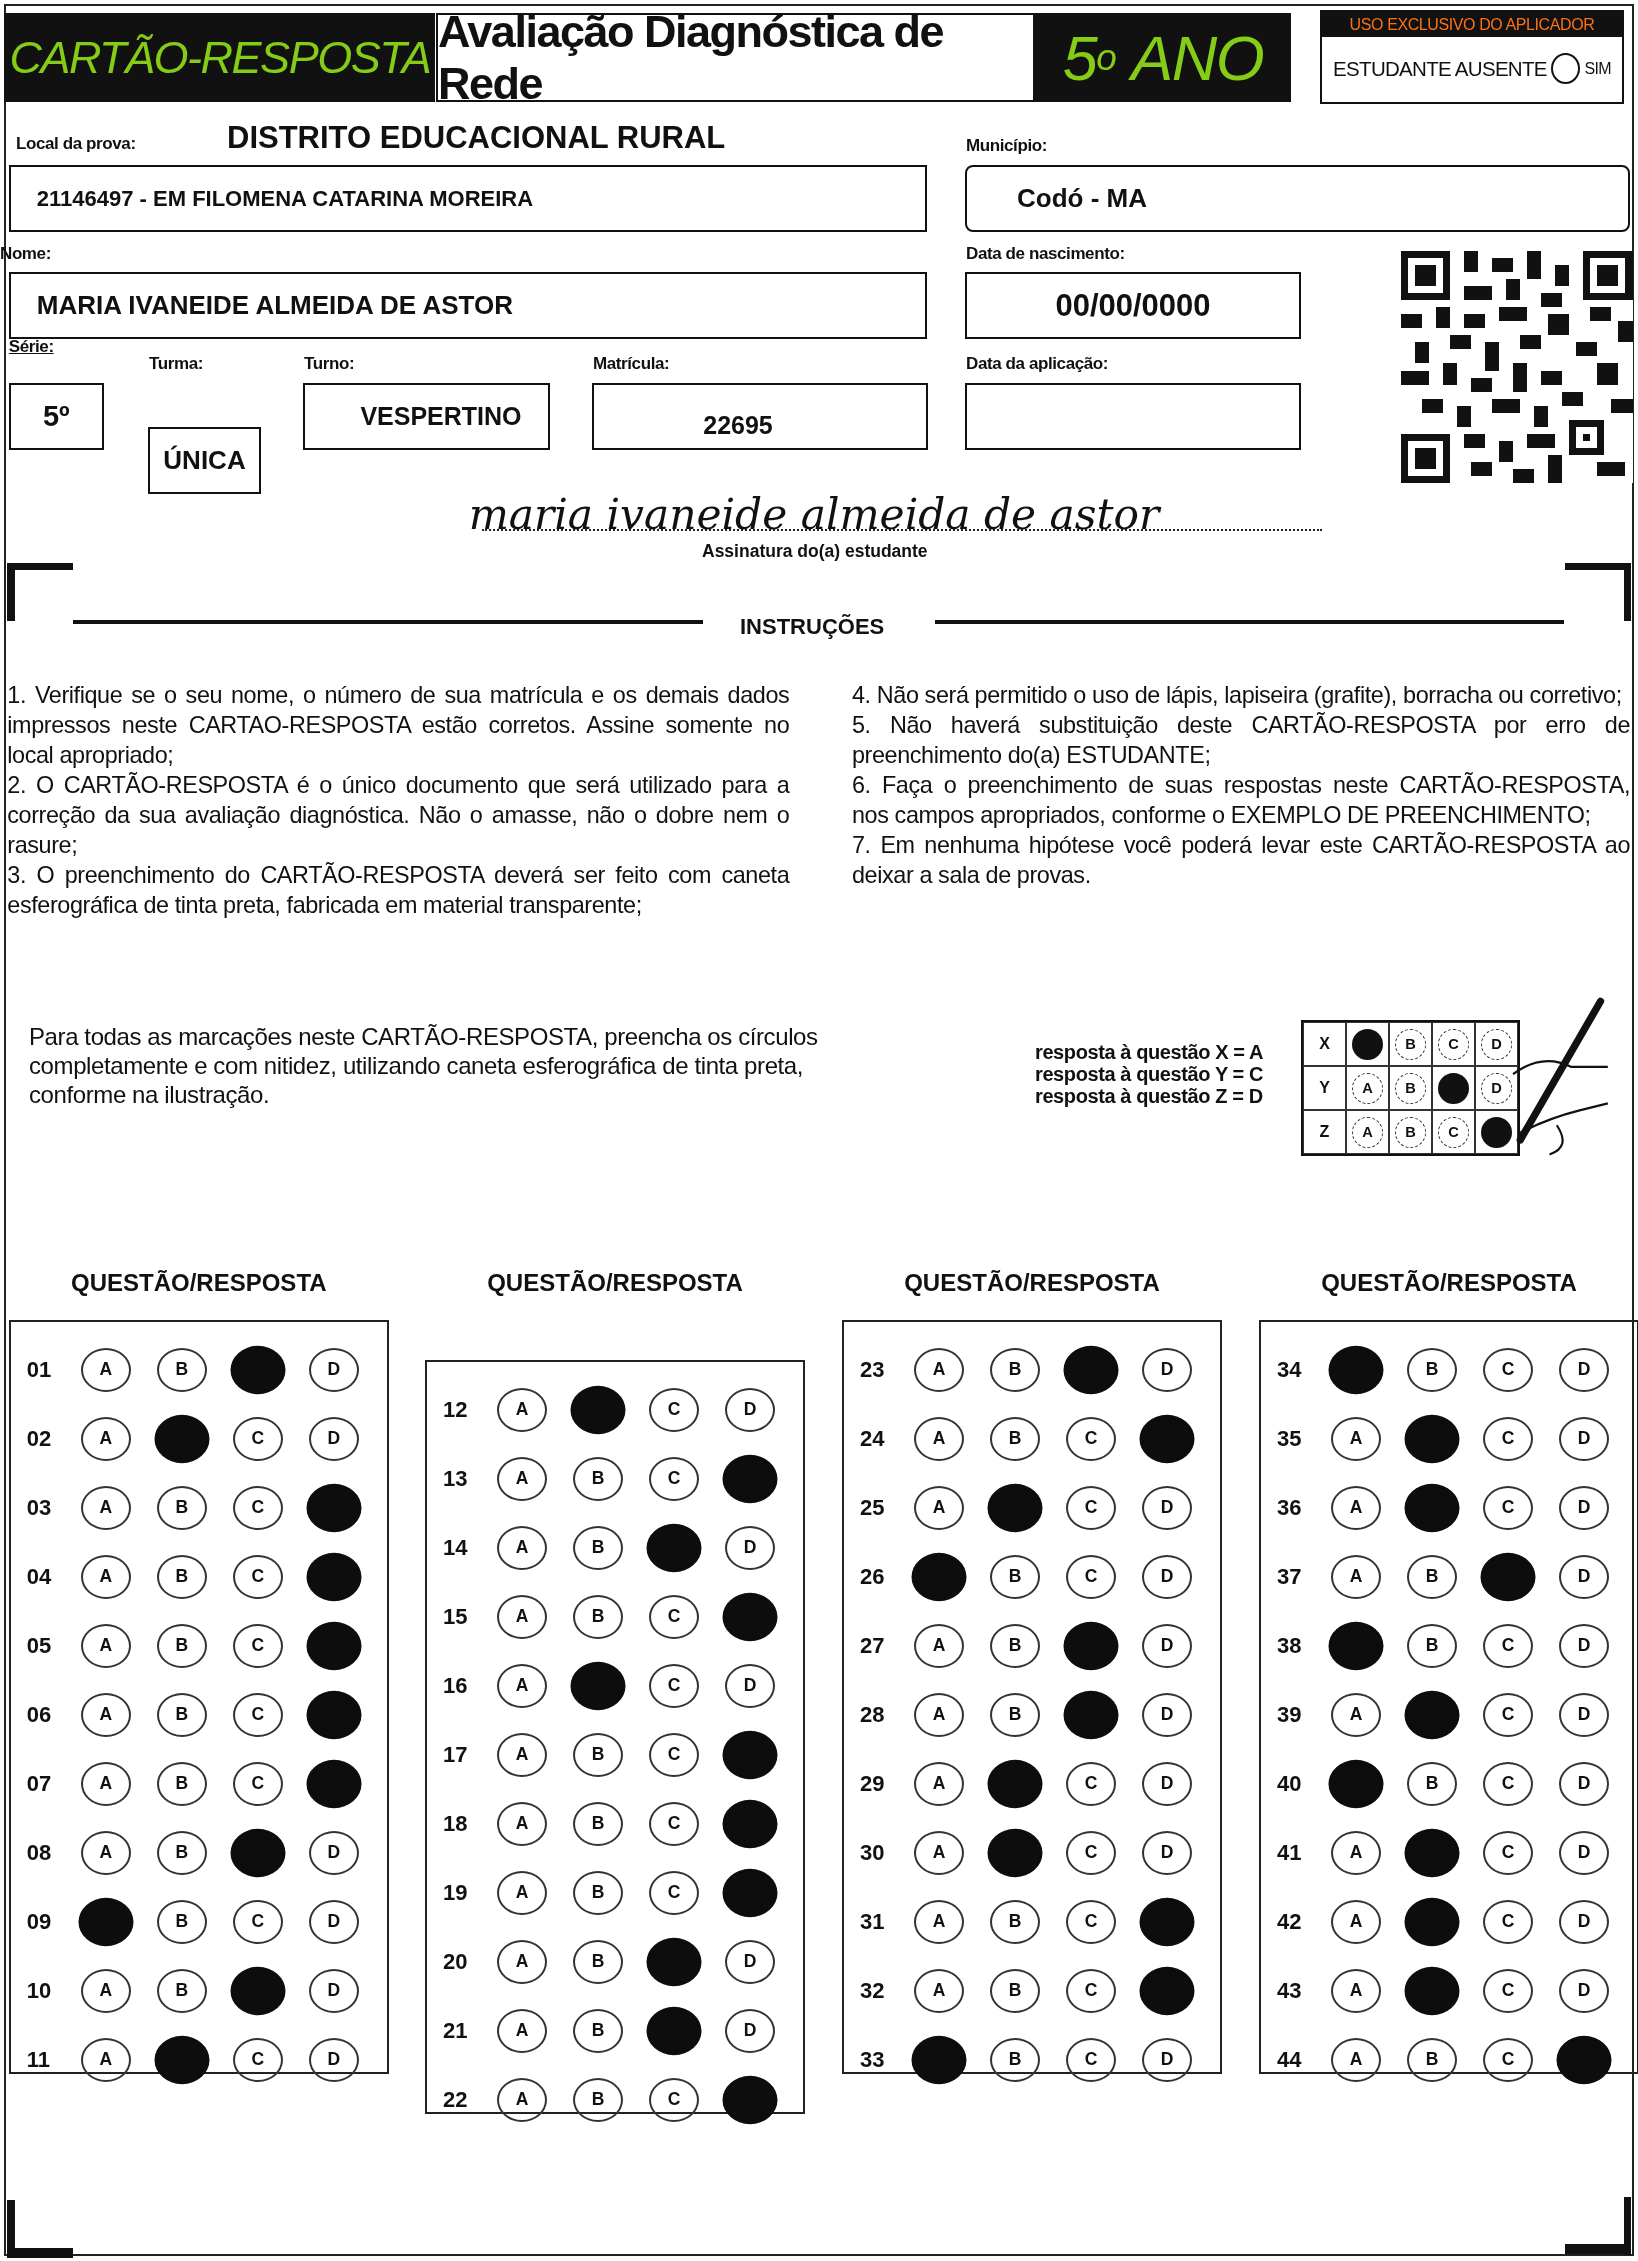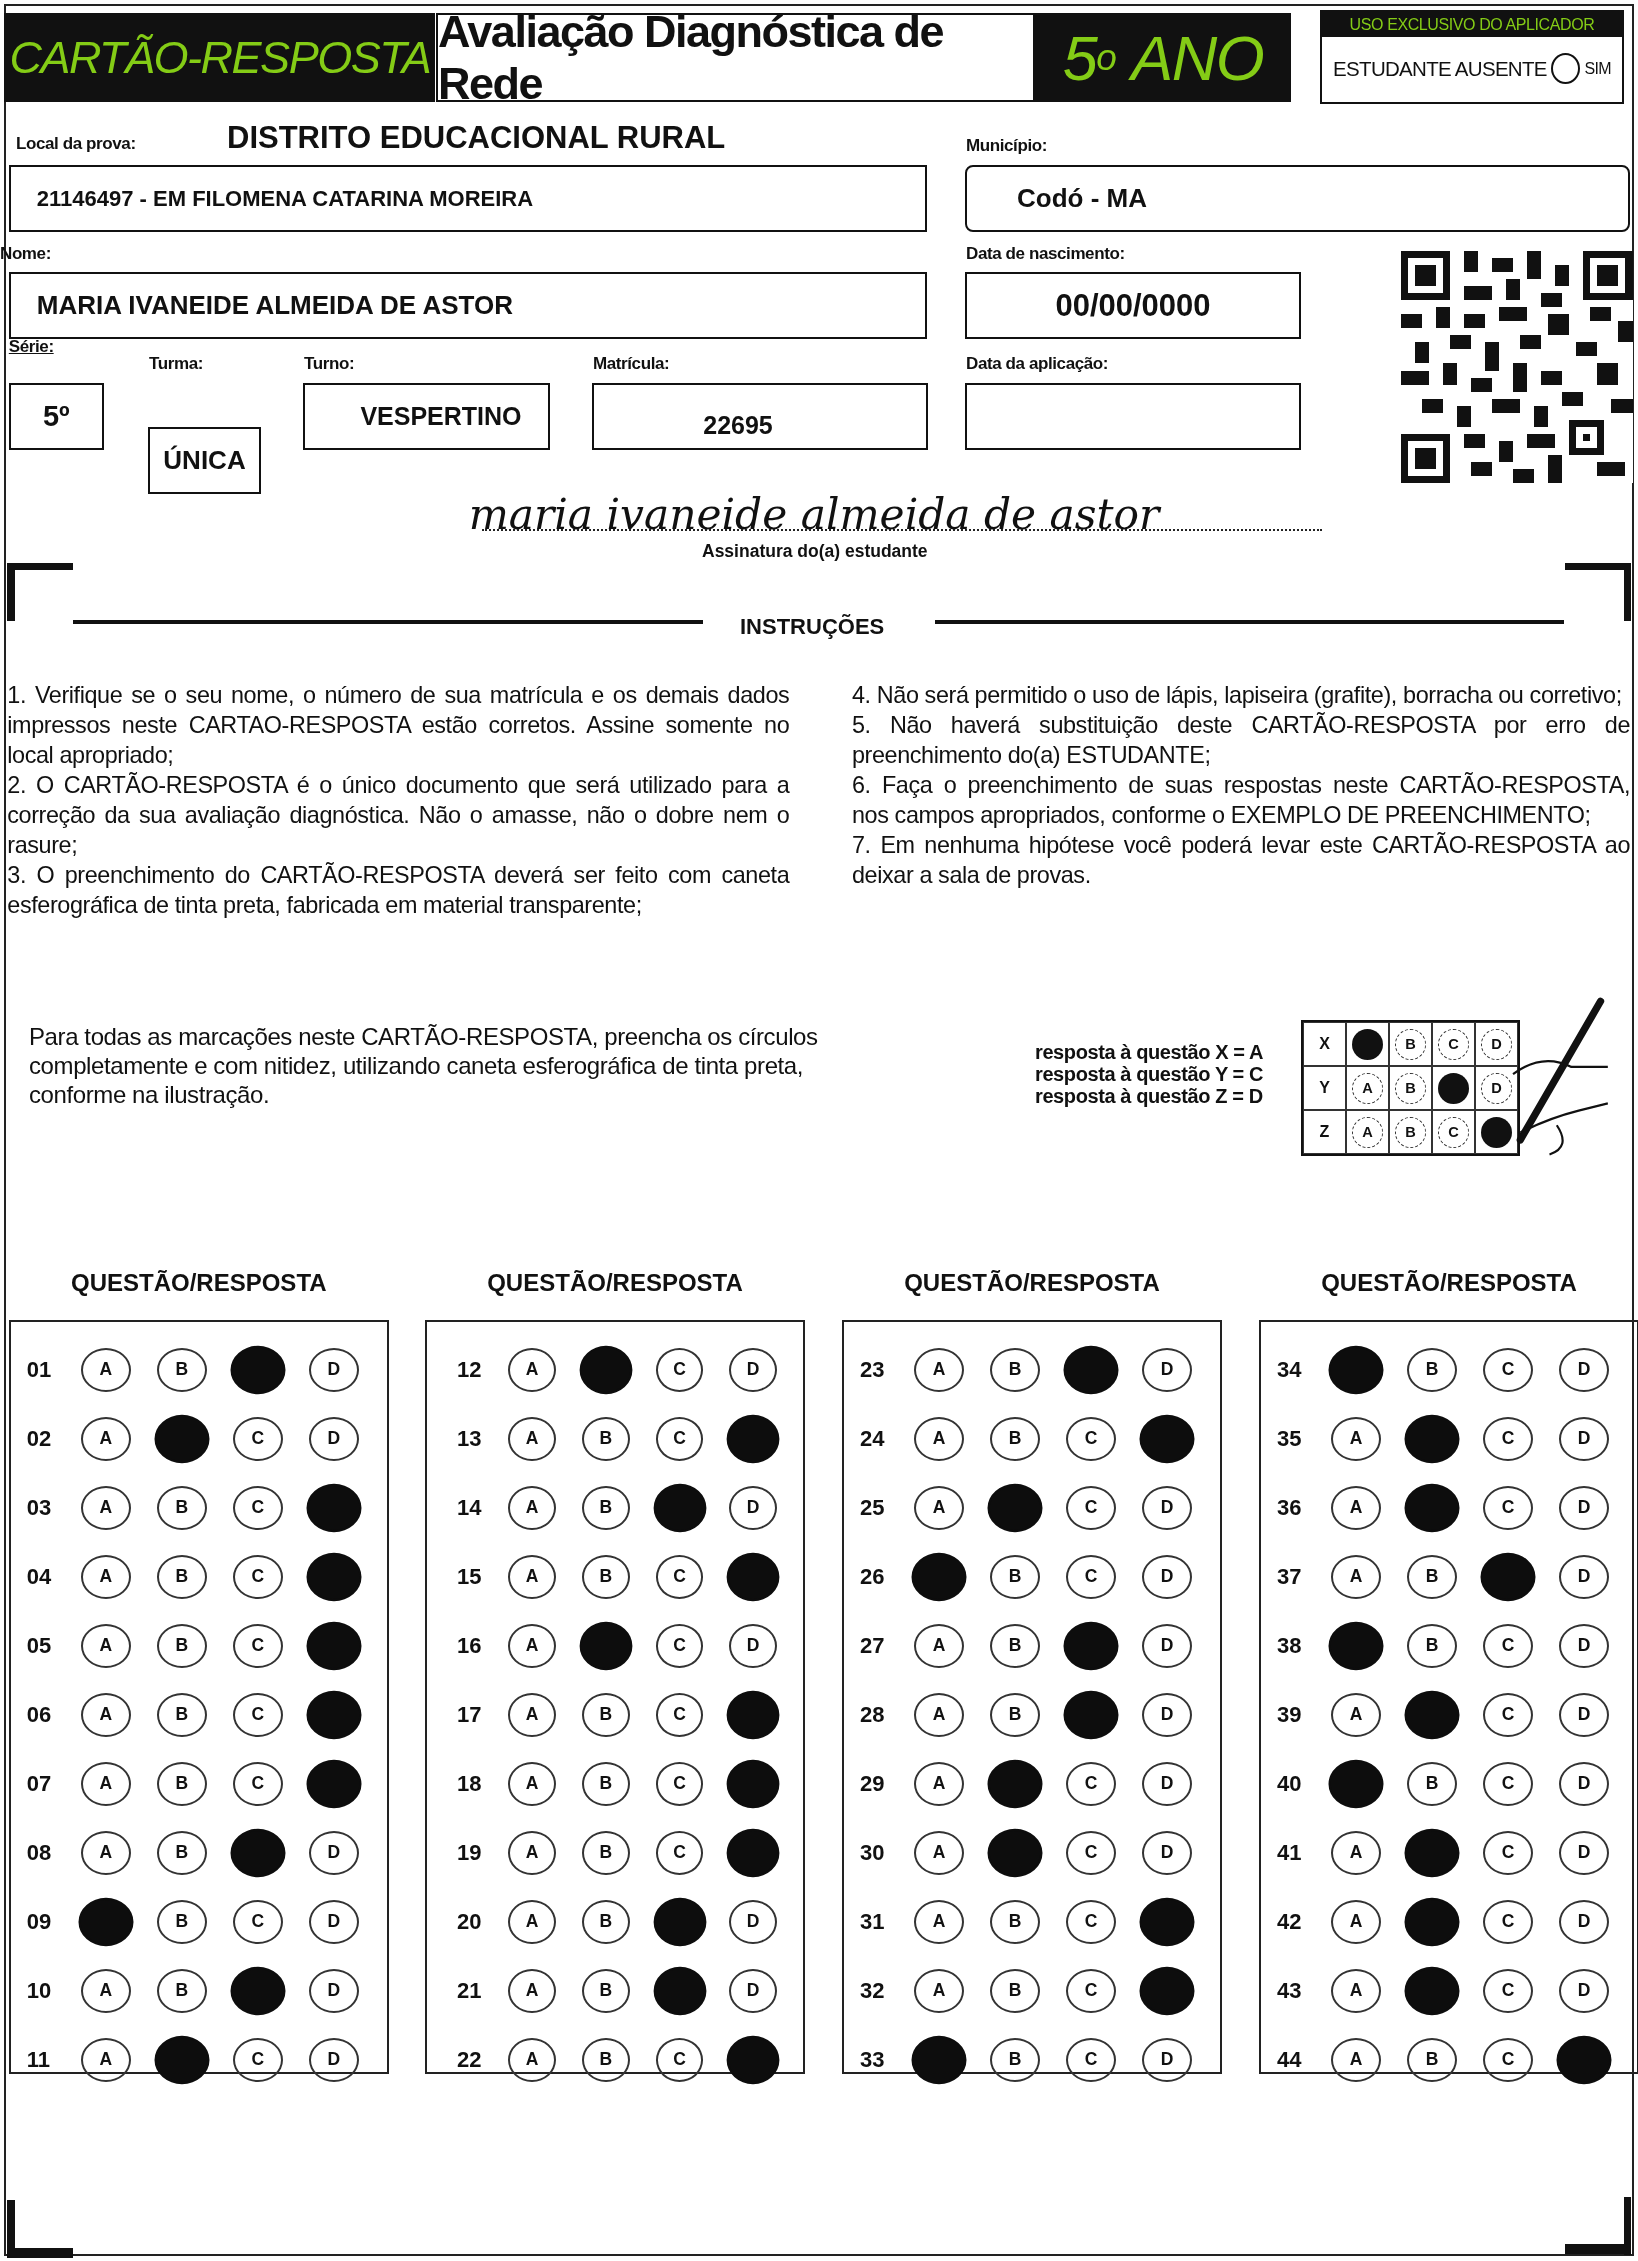--- a/index.html
+++ b/index.html
@@ -8,21 +8,21 @@
   .page { position: absolute; left: 4.4px; top: 4.4px; width: 1630px; height: 2252px; border: 2.2px solid #222; }
   .abs { position: absolute; }
 
   
   .hdr-black { background: #111; color: #84cc16; display: flex; align-items: center; justify-content: center; font-family: "Liberation Sans Narrow", "Liberation Sans", sans-serif; font-style: italic; }
   .hdr-title1 { left: 4.4px; top: 13px; width: 431px; height: 89px; font-size: 45px; letter-spacing: -1.5px; transform-origin: left; }
   .hdr-title2 { left: 436px; top: 13px; width: 599px; height: 89px; border: 2.9px solid #111; display: flex; align-items: center; justify-content: center; font-size: 45px; font-weight: bold; letter-spacing: -1.5px; }
   .hdr-title3 { left: 1035px; top: 13px; width: 256px; height: 89px; font-size: 63px; letter-spacing: -1.5px; }
   .hdr-title3 sup { font-size: 37px; vertical-align: 22px; }
   .aplic { left: 1320px; top: 10.2px; width: 304px; height: 94px; border: 2.9px solid #111; }
-  .aplic-head { background: #111; color: #84cc16; font-size: 16px; text-align: center; height: 25px; line-height: 25px; letter-spacing: -0.4px; }
+  .aplic-head { background: #111; color: #f97316; font-size: 16px; text-align: center; height: 25px; line-height: 25px; letter-spacing: -0.4px; }
   .aplic-body { display: flex; align-items: center; justify-content: center; height: 63px; font-size: 20.5px; gap: 4.4px; letter-spacing: -0.7px; }
   .bubble-sm { width: 29px; height: 31px; border: 2.2px solid #111; border-radius: 50%; display: inline-block; }
   .aplic-sim { font-size: 16px; }
 
   .lbl { font-size: 17px; font-weight: bold; letter-spacing: -0.4px; }
   .box { border: 2.9px solid #111; display: flex; align-items: center; font-size: 22px; font-weight: bold; }
   .distrito { left: 227px; top: 120px; font-size: 31px; font-weight: bold; }
 
   .qr { left: 1396px; top: 251px; width: 241px; height: 232px; }
   .qr svg { width: 100%; height: 100%; }
@@ -337,21 +337,21 @@
       </div>
       <div class="ans-row">
         <span class="qnum">11</span>
         <span class="opt">A</span>
         <span class="opt filled">B</span>
         <span class="opt">C</span>
         <span class="opt">D</span>
       </div>
     </div>
     <div class="abs col-title" style="left: 425px; top: 1269px;">QUESTÃO/RESPOSTA</div>
-    <div class="abs col-box" style="left: 425px; top: 1320px; padding-left: 14px;">
+    <div class="abs col-box" style="left: 425px; top: 1360px;">
       <div class="ans-row">
         <span class="qnum">12</span>
         <span class="opt">A</span>
         <span class="opt filled">B</span>
         <span class="opt">C</span>
         <span class="opt">D</span>
       </div>
       <div class="ans-row">
         <span class="qnum">13</span>
         <span class="opt">A</span>

